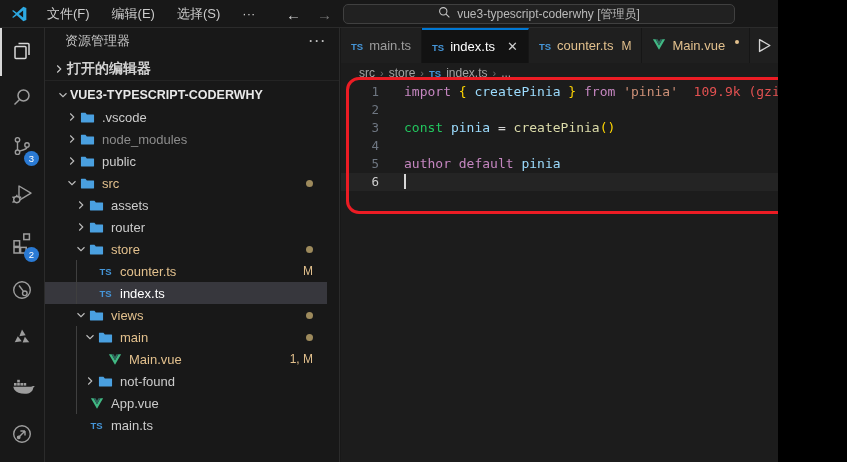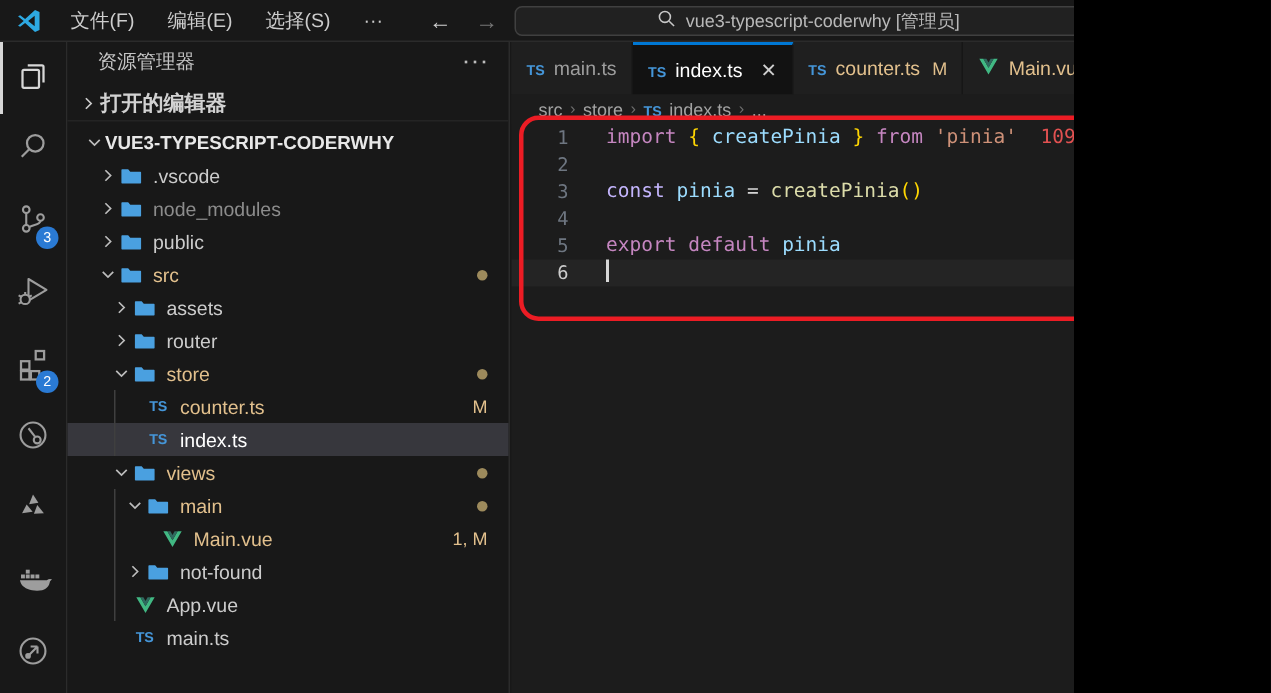--- a/index.html
+++ b/index.html
@@ -1,18 +1,18 @@
 <!DOCTYPE html>
 <html><head>
 <meta charset="utf-8">
 <style>
   * { margin:0; padding:0; box-sizing:border-box; }
   html,body { background:#000; }
   #app {
-    position:relative; width:716px; height:462px; overflow:hidden;
+    position:relative; width:778px; height:462px; overflow:hidden;
     background:#181818; font-family:"Liberation Sans", sans-serif;
     color:#cccccc; -webkit-font-smoothing:antialiased;
   }
   
   .titlebar { position:absolute; top:0; left:0; right:0; height:28px;
     background:#181818; border-bottom:1px solid #2b2b2b; display:flex; align-items:center; }
   .logo { margin:0 8px 0 10px; display:flex; align-items:center; }
   .menus { display:flex; align-items:center; }
   .menus span { padding:0 11px; font-size:13px; color:#cccccc; cursor:pointer; }
   .navarrows { position:absolute; left:286px; top:0; height:28px; display:flex; gap:16px; align-items:center; font-size:15px; }
@@ -31,21 +31,21 @@
   .ab-item.active { box-shadow:inset 2px 0 0 #d7d7d7; }
   .ab-badge { position:absolute; right:5px; bottom:6px; min-width:15px; height:15px; border-radius:8px;
     background:#2a7ad4; color:#fff; font-size:9.5px; display:flex; align-items:center; justify-content:center; padding:0 3px; }
   
   .sidebar { position:absolute; left:45px; top:28px; width:295px; bottom:0; background:#181818; border-right:1px solid #2b2b2b; }
   .sb-header { position:absolute; top:4px; left:20px; right:12px; display:flex; align-items:center; font-size:13px; color:#c5c5c5; }
   .sb-more { margin-left:auto; letter-spacing:2px; color:#bdbdbd; cursor:pointer; font-weight:bold; font-size:12px; }
   .open-editors { position:absolute; top:30px; left:0; right:0; height:23px; display:flex; align-items:center;
     font-weight:bold; font-size:14px; color:#d2d2d2; border-bottom:1px solid #242424; cursor:pointer; }
   .open-editors .chev { width:16px; margin-left:6px; display:flex; justify-content:center; }
-  .tree { position:absolute; top:56px; left:0; right:0; }
+  .tree { position:absolute; top:56px; left:0; right:12px; }
   .trow { height:22px; display:flex; align-items:center; font-size:13px; color:#cccccc; cursor:pointer; white-space:nowrap; }
   .trow.sel { background:#37373d; color:#ffffff; }
   .trow .chev { width:15px; flex:0 0 15px; display:flex; align-items:center; justify-content:center; }
   .trow .fic { width:17px; flex:0 0 17px; margin-right:6px; display:flex; align-items:center; justify-content:center; }
   .trow .lbl { overflow:hidden; text-overflow:ellipsis; }
   .trow .rbadge { margin-left:auto; padding-right:14px; color:#e2c08d; font-size:12px; display:flex; align-items:center; }
   .trow.bold .lbl { font-weight:bold; color:#e8e8e8; font-size:12.5px; }
   .trow.mod .lbl { color:#e2c08d; }
   .trow.dim .lbl { color:#8c8c8c; }
   .dot { width:7px; height:7px; border-radius:50%; background:#9d8a5c; }
@@ -70,21 +70,21 @@
   .code { position:absolute; top:55px; left:0; right:0; bottom:0;
     font-family:"DejaVu Sans Mono","Liberation Mono",monospace; font-size:13px; }
   .blame { height:17px; line-height:17px; margin-left:63px; color:#6a6a6a; font-size:11.5px;
     font-family:"Liberation Sans",sans-serif; }
   .cline { height:18px; line-height:18px; display:flex; }
   .cline.current { background:rgba(255,255,255,0.035); }
   .lnum { flex:0 0 38px; text-align:right; color:#6e7681; font-size:12.5px; }
   .cline.current .lnum { color:#cccccc; }
   .ltext { padding-left:25px; white-space:pre; }
   .tok-kw  { color:#c586c0; }
-  .tok-kwb { color:#c4b5fd; }
+  .tok-kwb { color:#22c55e; }
   .tok-var { color:#9cdcfe; }
   .tok-fn  { color:#dcdcaa; }
   .tok-str { color:#ce9178; }
   .tok-br  { color:#ffd602; }
   .tok-op  { color:#d4d4d4; }
   .tok-cost{ color:#e25151; }
   .cursor { display:inline-block; width:2px; height:15px; background:#d7d7d7; vertical-align:-3px; }
   
   .redbox { position:absolute; left:346px; top:77px; width:492px; height:137px;
     border:3px solid #ec1c24; border-radius:13px; pointer-events:none; }
@@ -487,21 +487,21 @@
           <div class="cline">
             <span class="lnum">3</span>
             <span class="ltext"><span class="tok-kwb">const </span><span class="tok-var">pinia</span><span class="tok-op"> = </span><span class="tok-fn">createPinia</span><span class="tok-br">()</span></span>
           </div>
           <div class="cline">
             <span class="lnum">4</span>
             <span class="ltext"></span>
           </div>
           <div class="cline">
             <span class="lnum">5</span>
-            <span class="ltext"><span class="tok-kw">export </span><span class="tok-kw">default </span><span class="tok-var">pinia</span></span>
+            <span class="ltext"><span class="tok-kw">author </span><span class="tok-kw">default </span><span class="tok-var">pinia</span></span>
           </div>
           <div class="cline current">
             <span class="lnum">6</span>
             <span class="ltext"><span class="cursor"></span></span>
           </div>
         </div>
     </div>
   </div>
 
   <div class="redbox"></div>

